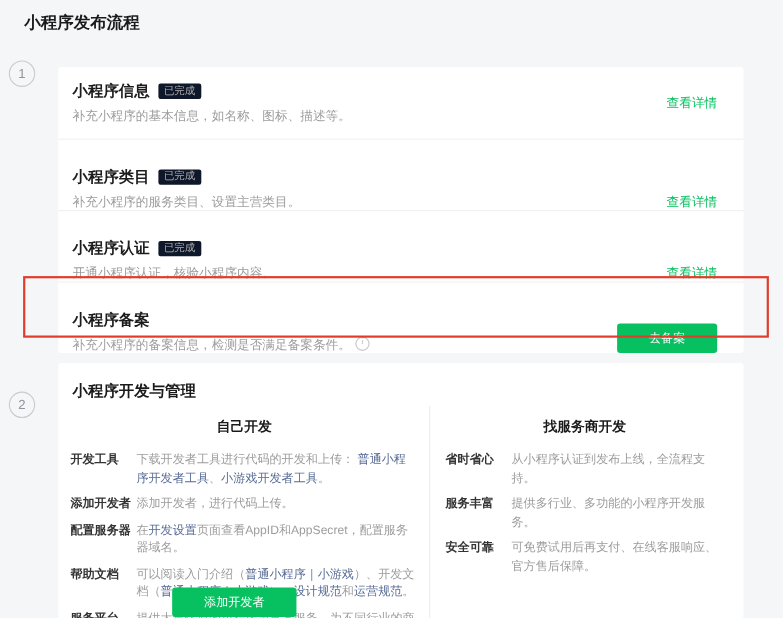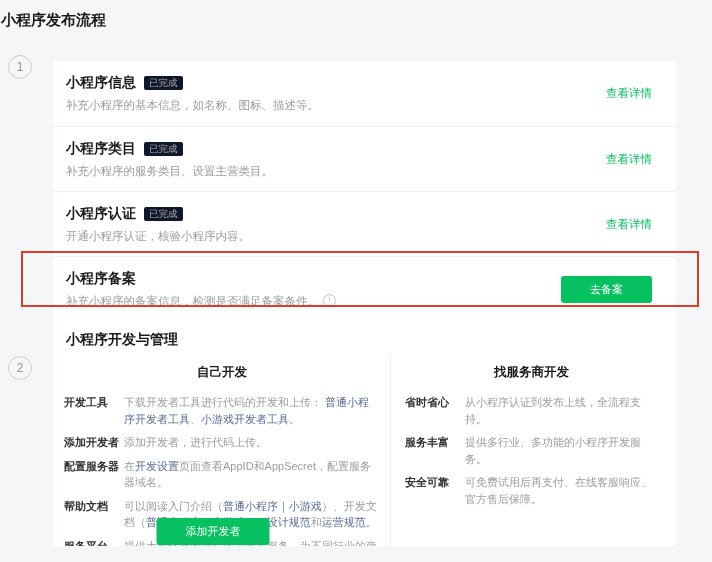--- a/index.html
+++ b/index.html
@@ -7,34 +7,34 @@
     --link:#576b95;
     --red:#e03c2c;
   }
   html,body{margin:0;padding:0;background:#fff;}
   .page{
     position:relative;width:712px;height:562px;overflow:hidden;
     background:#f5f6f7;
     font-family:"Liberation Sans", sans-serif;
     -webkit-font-smoothing:antialiased;
   }
-  .page-title{position:absolute;left:1px;top:11px;font-size:15px;font-weight:bold;color:#1a1a1a;}
+  .page-title{position:absolute;left:22px;top:11px;font-size:15px;font-weight:bold;color:#1a1a1a;}
   .step-circle{
     position:absolute;left:8px;width:22px;height:22px;border:1px solid #c8cbd0;border-radius:50%;
     color:#8f95a0;display:flex;align-items:center;justify-content:center;font-size:12px;background:transparent;
   }
   #circle1{top:55px;}
   #circle2{top:356px;}
   .card{position:absolute;left:53px;width:623px;background:#ffffff;border-radius:3px;}
   .card1{top:61px;}
   .flow-row{
     height:65px;box-sizing:border-box;display:flex;align-items:center;justify-content:space-between;
     padding:0 24px 0 13px;
   }
-  .flow-row + .flow-row{border-top:1px solid #f0f0f0;}
+  .flow-row + .flow-row{border-top:1px solid #f0f0f0;align-items:flex-end;}
   .row-title-line{display:flex;align-items:center;}
   .row-title{font-size:14px;font-weight:bold;color:#1c1c1c;}
   .badge{
     margin-left:8px;background:#0f172a;color:#b0b0b0;font-size:9.5px;line-height:14px;
     padding:0 5px;border-radius:2px;
   }
   .row-desc{margin-top:6px;font-size:11.5px;color:#9c9c9c;}
   .detail-link{font-size:11.5px;color:var(--green);text-decoration:none;cursor:pointer;white-space:nowrap;}
   .green-btn{
     display:inline-block;background:var(--green);color:#fff;border:none;border-radius:3px;
@@ -45,21 +45,21 @@
     margin-left:4px;position:relative;vertical-align:-2px;cursor:pointer;
   }
   .info-icon::after{
     content:"i";position:absolute;left:0;right:0;top:-1px;text-align:center;
     font-size:8px;color:#bcbcbc;font-family:"Liberation Serif", serif;font-style:italic;
   }
   .highlight-box{
     position:absolute;left:21px;top:251px;width:678px;height:56px;box-sizing:border-box;
     border:2px solid var(--red);z-index:5;pointer-events:none;background:transparent;
   }
-  .card2{top:314px;height:232px;overflow:hidden;}
+  .card2{top:330px;height:232px;overflow:hidden;}
   .card2-title{padding:17px 0 0 13px;font-size:14px;font-weight:bold;color:#1a1a1a;}
   .columns{display:flex;margin-top:4px;}
   .col{box-sizing:border-box;}
   .col-left{width:338px;border-right:1px solid #ececec;padding:0 10px 0 11px;min-height:160px;}
   .col-right{flex:1;padding:0 18px 0 14px;}
   .col-header{text-align:center;font-size:12.5px;font-weight:bold;color:#1a1a1a;margin:11px 0 13px;}
   .def-row{display:flex;margin-bottom:7px;font-size:11px;line-height:1.5;}
   .def-label{flex:0 0 60px;font-weight:bold;color:#333;}
   .def-text{flex:1;color:#9c9c9c;}
   .def-text .link{color:var(--link);cursor:pointer;}

